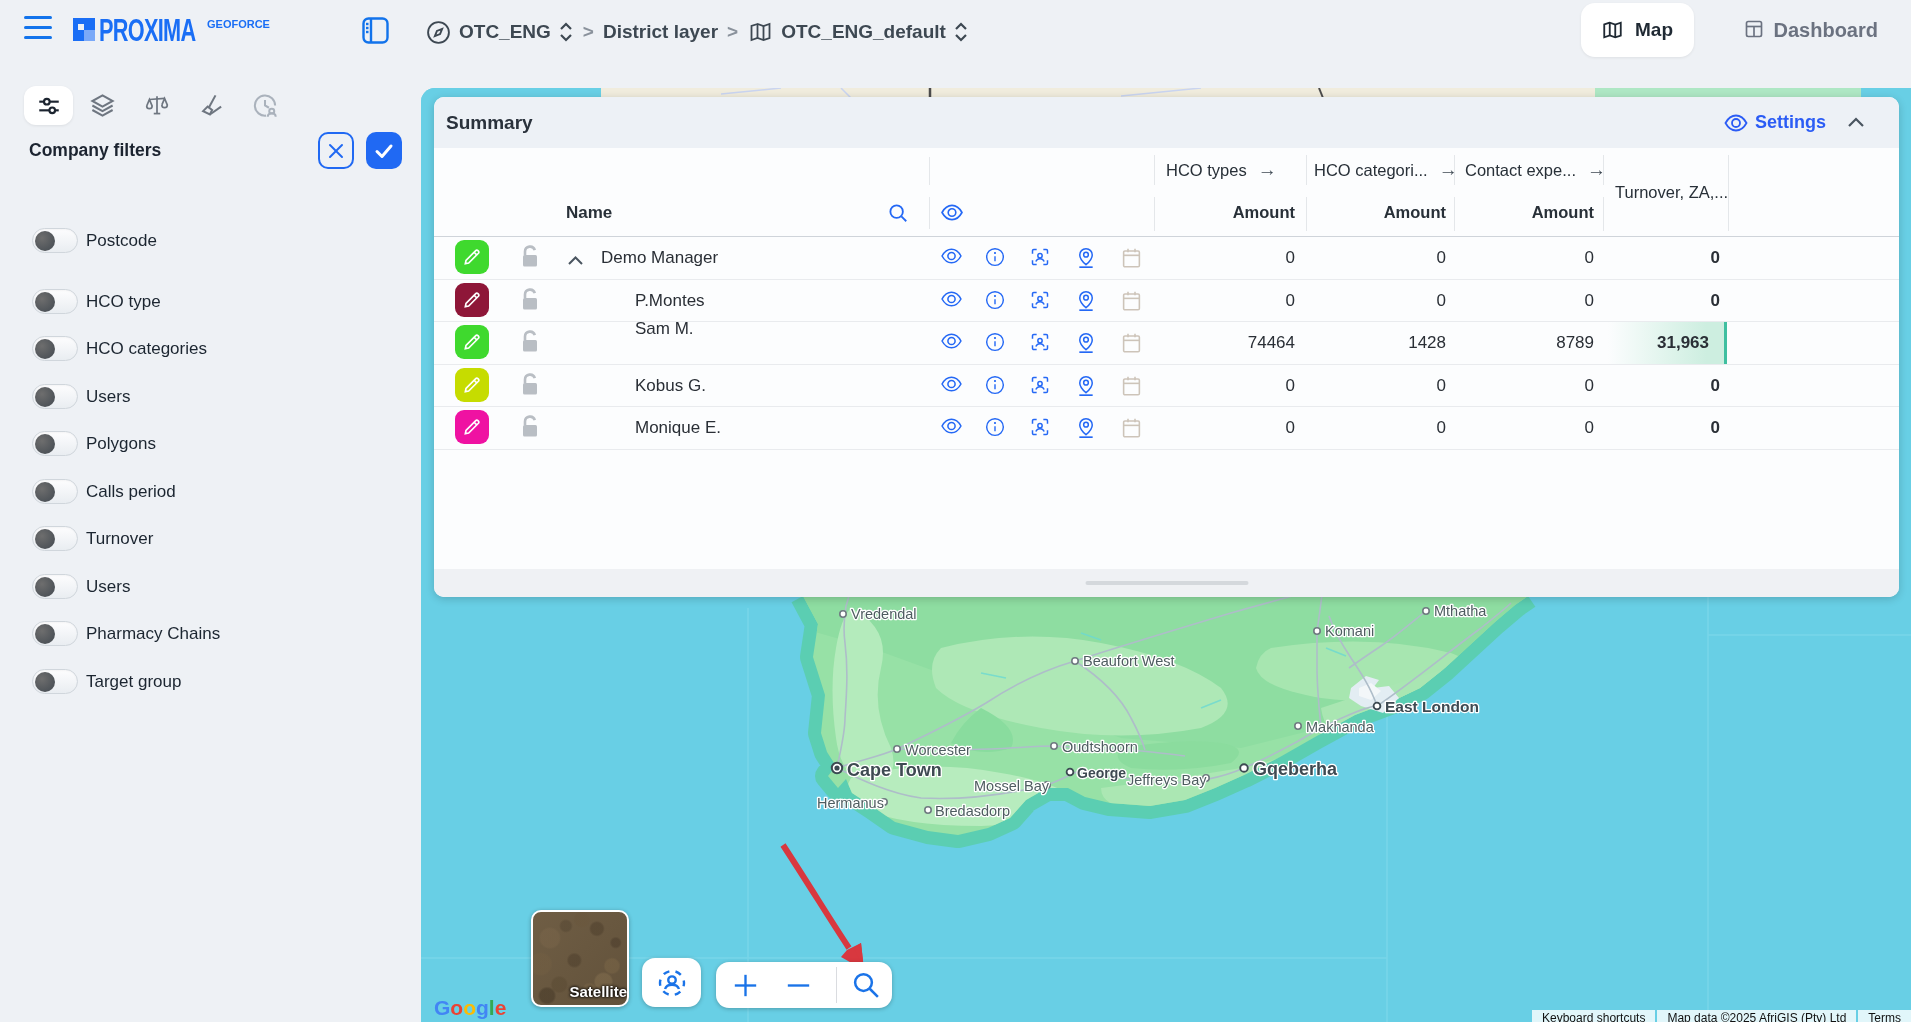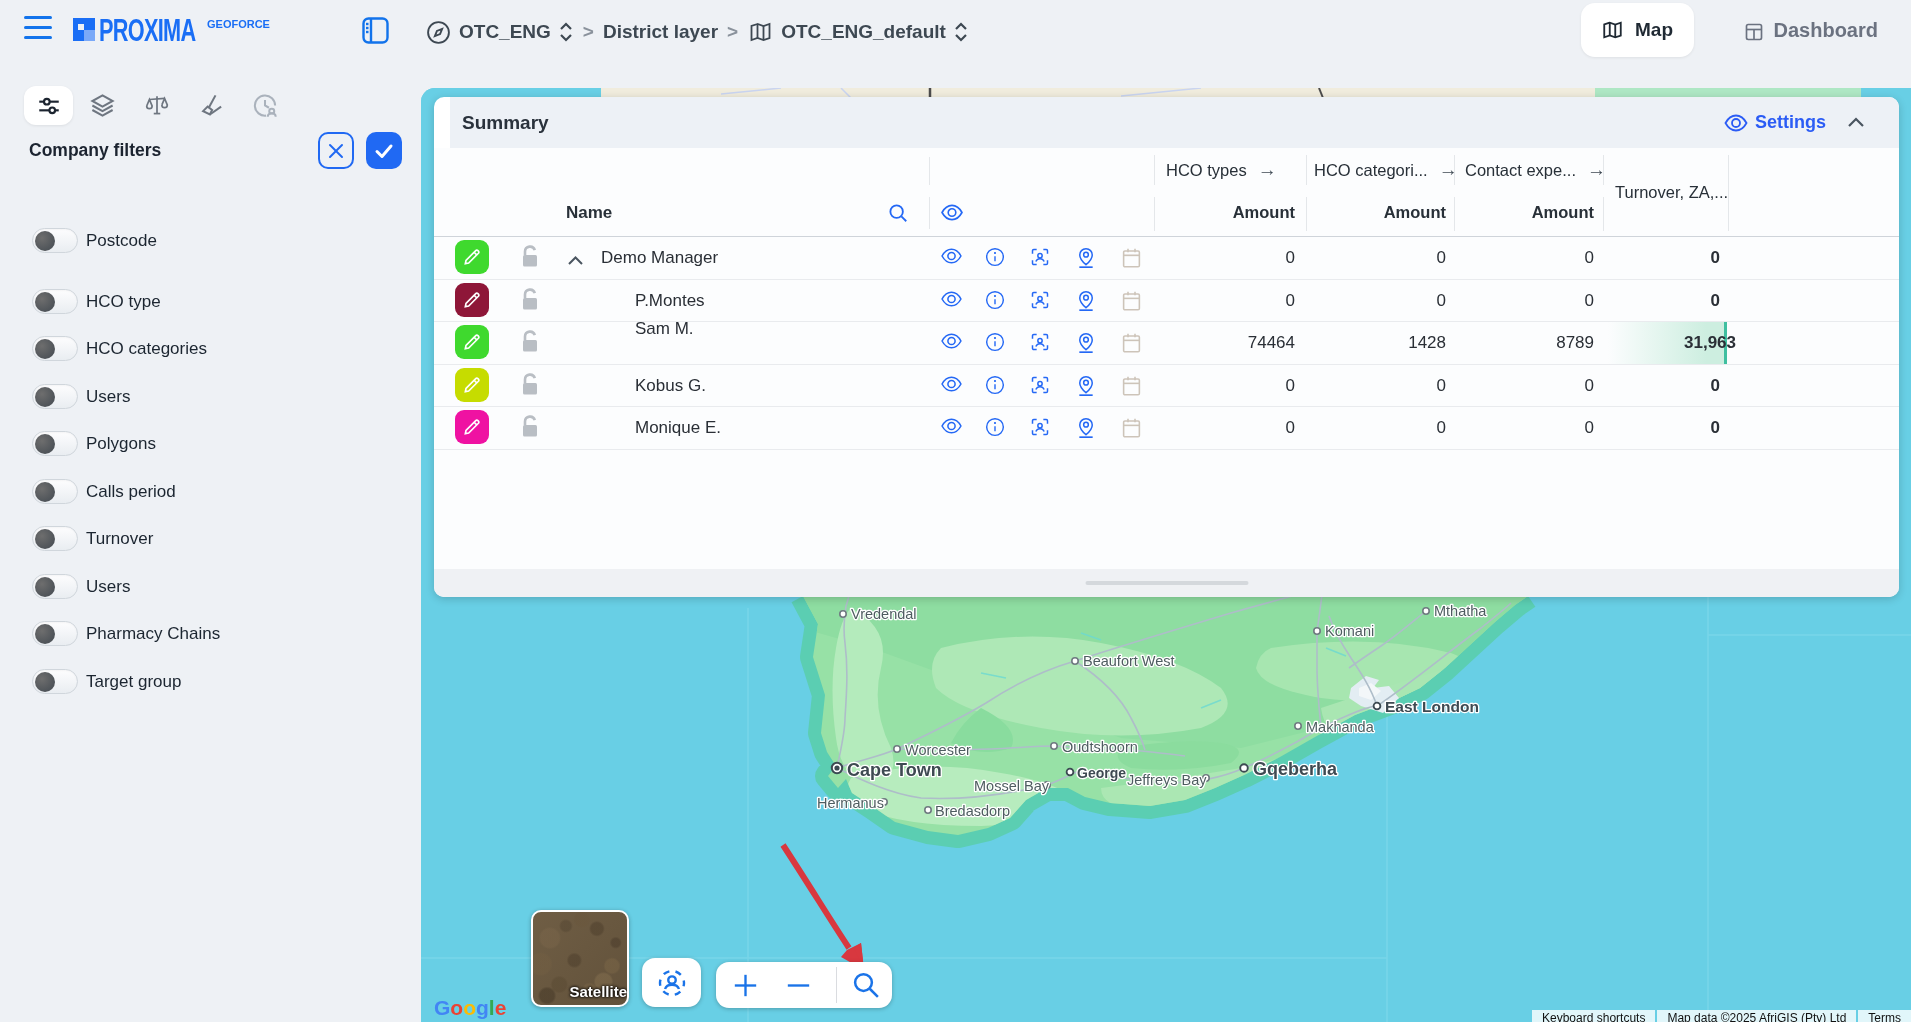--- a/index.html
+++ b/index.html
@@ -17,21 +17,21 @@
   color:#1a6ef5; transform:scaleX(0.70); transform-origin:left; letter-spacing:-1px; }
 #geoforce { position:absolute; left:207px; top:18px; font-size:11px; font-weight:bold; color:#1a6ef5; letter-spacing:0px; }
 #paneltoggle { position:absolute; left:362px; top:17px; }
 #crumbs { position:absolute; left:426px; top:19px; display:flex; align-items:center;
   color:#3d4852; font-size:19px; font-weight:bold; height:26px; }
 #crumbs .sep { color:#8a929c; margin:0 9px; font-weight:bold; }
 #viewtoggle { position:absolute; right:33px; top:3px; height:54px; display:flex; align-items:center; }
 #mapbtn { background:#fff; border-radius:14px; height:54px; width:113px; display:flex;
   align-items:center; justify-content:center; box-shadow:0 1px 3px rgba(0,0,0,.07);
   font-size:19px; font-weight:bold; color:#1f2933; }
-#dashbtn { display:flex; align-items:flex-end; margin-left:50px; font-size:20px;
+#dashbtn { display:flex; align-items:flex-start; margin-left:50px; font-size:20px;
   font-weight:bold; color:#6b7280; }
 
 
 #side { position:absolute; left:0; top:60px; width:421px; bottom:0; }
 #tools { position:absolute; left:24px; top:26px; display:flex; align-items:center; }
 .toolbox { width:49px; height:39px; display:flex; align-items:center; justify-content:center; }
 .toolbox.active { background:#fff; border-radius:12px; box-shadow:0 1px 3px rgba(0,0,0,.08); }
 .toolgap { width:5px; }
 #cftitle { position:absolute; left:29px; top:80px; font-size:17.5px; font-weight:bold; color:#1c2430; }
 #btnx { position:absolute; left:318px; top:72px; width:36px; height:37px; border:2px solid #2069f3;
@@ -48,21 +48,21 @@
   background:radial-gradient(circle at 35% 35%, #6e6e6e, #4f5459 70%); }
 .trow span { margin-left:8px; font-size:17px; color:#1b2530; }
 
 
 #map { position:absolute; left:421px; top:88px; width:1490px; height:934px;
   border-top-left-radius:14px; overflow:hidden; background:#68cfe5; }
 
 
 #panel { position:absolute; left:434px; top:97px; width:1465px; height:500px;
   border-radius:10px; background:#fff; box-shadow:0 2px 8px rgba(0,0,0,.18); overflow:hidden; }
-#phead { position:absolute; left:16px; top:0; right:0; height:51px; background:#edf1f6;
+#phead { position:absolute; left:0; top:0; right:0; height:51px; background:#edf1f6;
   display:flex; align-items:center; }
 #phead .t { margin-left:12px; font-size:19px; font-weight:bold; color:#2a323c; }
 #psettings { position:absolute; left:1290px; top:0; height:51px; display:flex; align-items:center;
   color:#2b5cf5; font-size:18px; font-weight:bold; }
 #pcaret { position:absolute; left:1413px; top:17px; }
 #pbody { position:absolute; top:51px; left:0; right:0; bottom:28px; background:#fcfdfe; }
 #pfoot { position:absolute; left:0; right:0; bottom:0; height:28px; background:#eff1f4; }
 #pfoot .bar { position:absolute; left:50%; top:12px; transform:translateX(-50%);
   width:163px; height:4px; border-radius:2px; background:#d4d8dc; }
 
@@ -570,21 +570,21 @@
         </svg></div>
     <div style="position:absolute;left:687px;top:235.2px"><svg width="21" height="22" viewBox="0 0 24 25" fill="none" stroke="#cdc4b9" stroke-width="1.8">
           <rect x="3" y="4.5" width="18" height="18" rx="1.5"></rect>
           <line x1="3" y1="9.5" x2="21" y2="9.5"></line>
           <line x1="8" y1="2" x2="8" y2="6"></line>
           <line x1="16" y1="2" x2="16" y2="6"></line>
         </svg></div>
     <div class="num" style="right:604px;top:236.2px">74464</div>
     <div class="num" style="right:453px;top:236.2px">1428</div>
     <div class="num" style="right:305px;top:236.2px">8789</div>
-    <div class="num numb" style="right:163px;top:236.2px">31,963</div>
+    <div class="num numb" style="right:190px;top:236.2px">31,963</div>
     <div class="hl" style="top:309.0px"></div>
     <div class="badge" style="left:21px;top:270.8px;background:#c6dc00">
         <svg width="20" height="20" viewBox="0 0 24 24" fill="none" stroke="#fff" stroke-width="2">
           <path d="M4 20 L4.8 16 L16.5 4.3 A1.8 1.8 0 0 1 19.1 4.3 L19.7 4.9 A1.8 1.8 0 0 1 19.7 7.5 L8 19.2 Z"></path>
           <line x1="14.5" y1="6.3" x2="17.7" y2="9.5"></line>
         </svg>
       </div>
     <div style="position:absolute;left:85px;top:274.8px"><svg width="22" height="26" viewBox="0 0 22 26" fill="none">
           <path d="M6 11 L6 7.5 A5 5 0 0 1 15.8 6.2" stroke="#b9bec4" stroke-width="2.6"></path>
           <rect x="4" y="11" width="14" height="11.5" rx="1.5" fill="#b9bec4"></rect>

